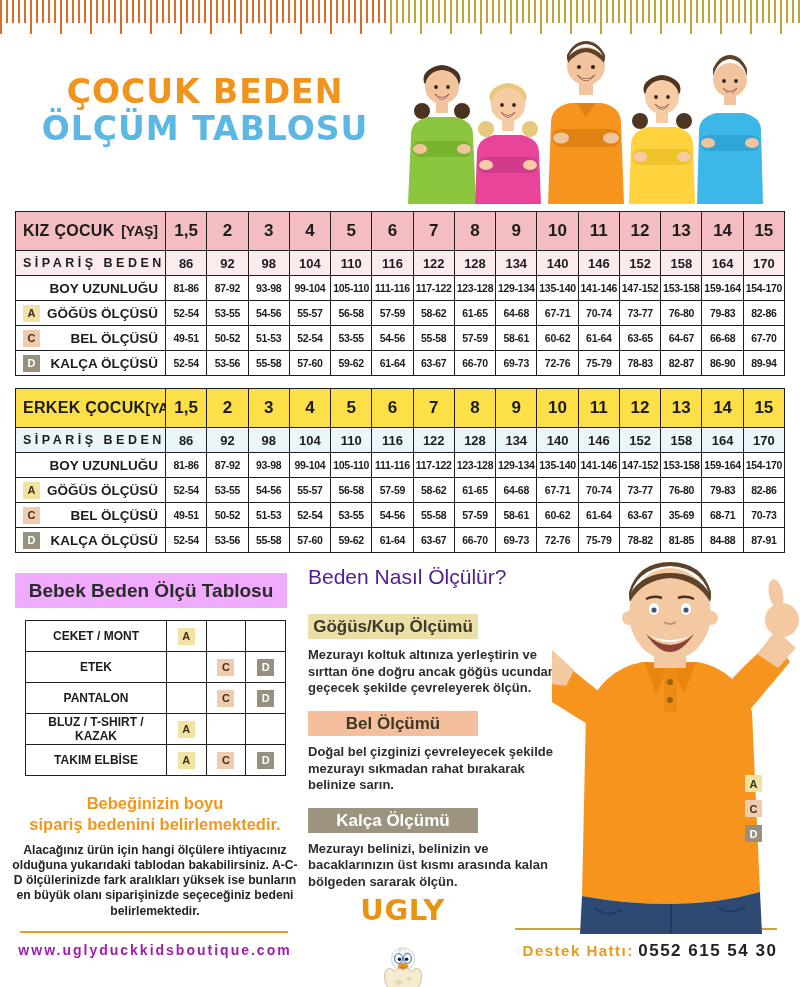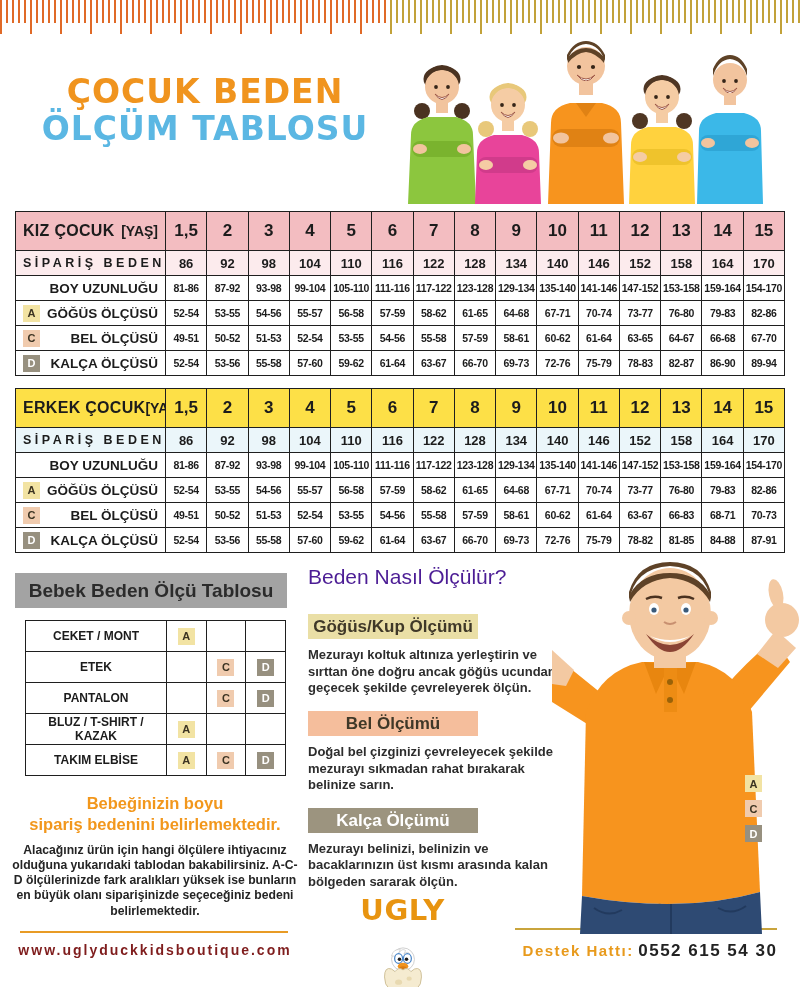--- a/index.html
+++ b/index.html
@@ -55,32 +55,32 @@
 
   
   .chip{display:inline-flex;width:17px;height:17px;align-items:center;justify-content:center;
     font-size:11px;font-weight:bold;color:#3B3322;}
   .chip-a{background:#F2E3A3;}
   .chip-c{background:#F0CBAE;}
   .chip-d{background:#97907F;color:#ffffff;}
   .chip:empty{visibility:hidden;}
 
   
-  .baby-band{position:absolute;left:15px;top:573px;width:272px;height:35px;background:#a3a3a3;
+  .baby-band{position:absolute;left:15px;top:573px;width:272px;height:35px;background:#f0abfc;
     display:flex;align-items:center;justify-content:center;font-size:19px;font-weight:bold;color:#2B2B2B;}
   table.baby{position:absolute;left:25px;top:620px;width:261px;border-collapse:collapse;table-layout:fixed;}
   table.baby td{border:1.6px solid #1f1f1f;height:28px;text-align:center;font-weight:bold;font-size:12px;}
   table.baby col.b-label{width:141px;}
   .note-orange{position:absolute;left:10px;top:793px;width:290px;text-align:center;
     color:#F2971C;font-size:16.5px;font-weight:bold;line-height:1.25;}
   .note-black{position:absolute;left:12px;top:843px;width:286px;text-align:center;
     font-size:12.2px;font-weight:bold;line-height:1.24;color:#242424;}
   .site-divider{position:absolute;left:20px;top:931px;width:268px;height:2px;background:#E89B25;}
   .website{position:absolute;left:10px;top:942px;width:290px;text-align:center;
-    font-size:14px;font-weight:bold;letter-spacing:2px;color:#7f1d1d;}
+    font-size:14px;font-weight:bold;letter-spacing:2px;color:#a21caf;}
 
   
   .guide{position:absolute;left:308px;top:565px;width:260px;}
   .gtitle{font-size:21px;font-weight:normal;color:#4c1d95;margin-bottom:25px;}
   .gsec-h{width:170px;height:25px;line-height:25px;text-align:center;
     font-size:17px;font-weight:bold;color:#3F3828;margin:0 0 8px 0;}
   .gsec:nth-of-type(1) .gsec-h{background:#EADFA6;}
   .gsec:nth-of-type(2) .gsec-h{background:#F5BE9C;}
   .gsec:nth-of-type(3) .gsec-h{background:#9C947F;color:#ffffff;}
   .gsec-b{font-size:13px;font-weight:bold;line-height:1.28;color:#2D2D2D;margin-bottom:14px;width:258px;}
@@ -448,21 +448,21 @@
         <td class="val" data-name="size-cell">51-53</td>
         <td class="val" data-name="size-cell">52-54</td>
         <td class="val" data-name="size-cell">53-55</td>
         <td class="val" data-name="size-cell">54-56</td>
         <td class="val" data-name="size-cell">55-58</td>
         <td class="val" data-name="size-cell">57-59</td>
         <td class="val" data-name="size-cell">58-61</td>
         <td class="val" data-name="size-cell">60-62</td>
         <td class="val" data-name="size-cell">61-64</td>
         <td class="val" data-name="size-cell">63-67</td>
-        <td class="val" data-name="size-cell">66-83</td>
+        <td class="val" data-name="size-cell">35-69</td>
         <td class="val" data-name="size-cell">68-71</td>
         <td class="val" data-name="size-cell">70-73</td>
       </tr>
     <tr class="row" data-name="hip-row">
       <td class="lbl">
           <span class="lblflex">
             <span class="chip chip-d" data-name="measure-d-chip">D</span>
             <span class="ltext" data-name="row-label">KALÇA ÖLÇÜSÜ</span>
           </span>
         </td>

